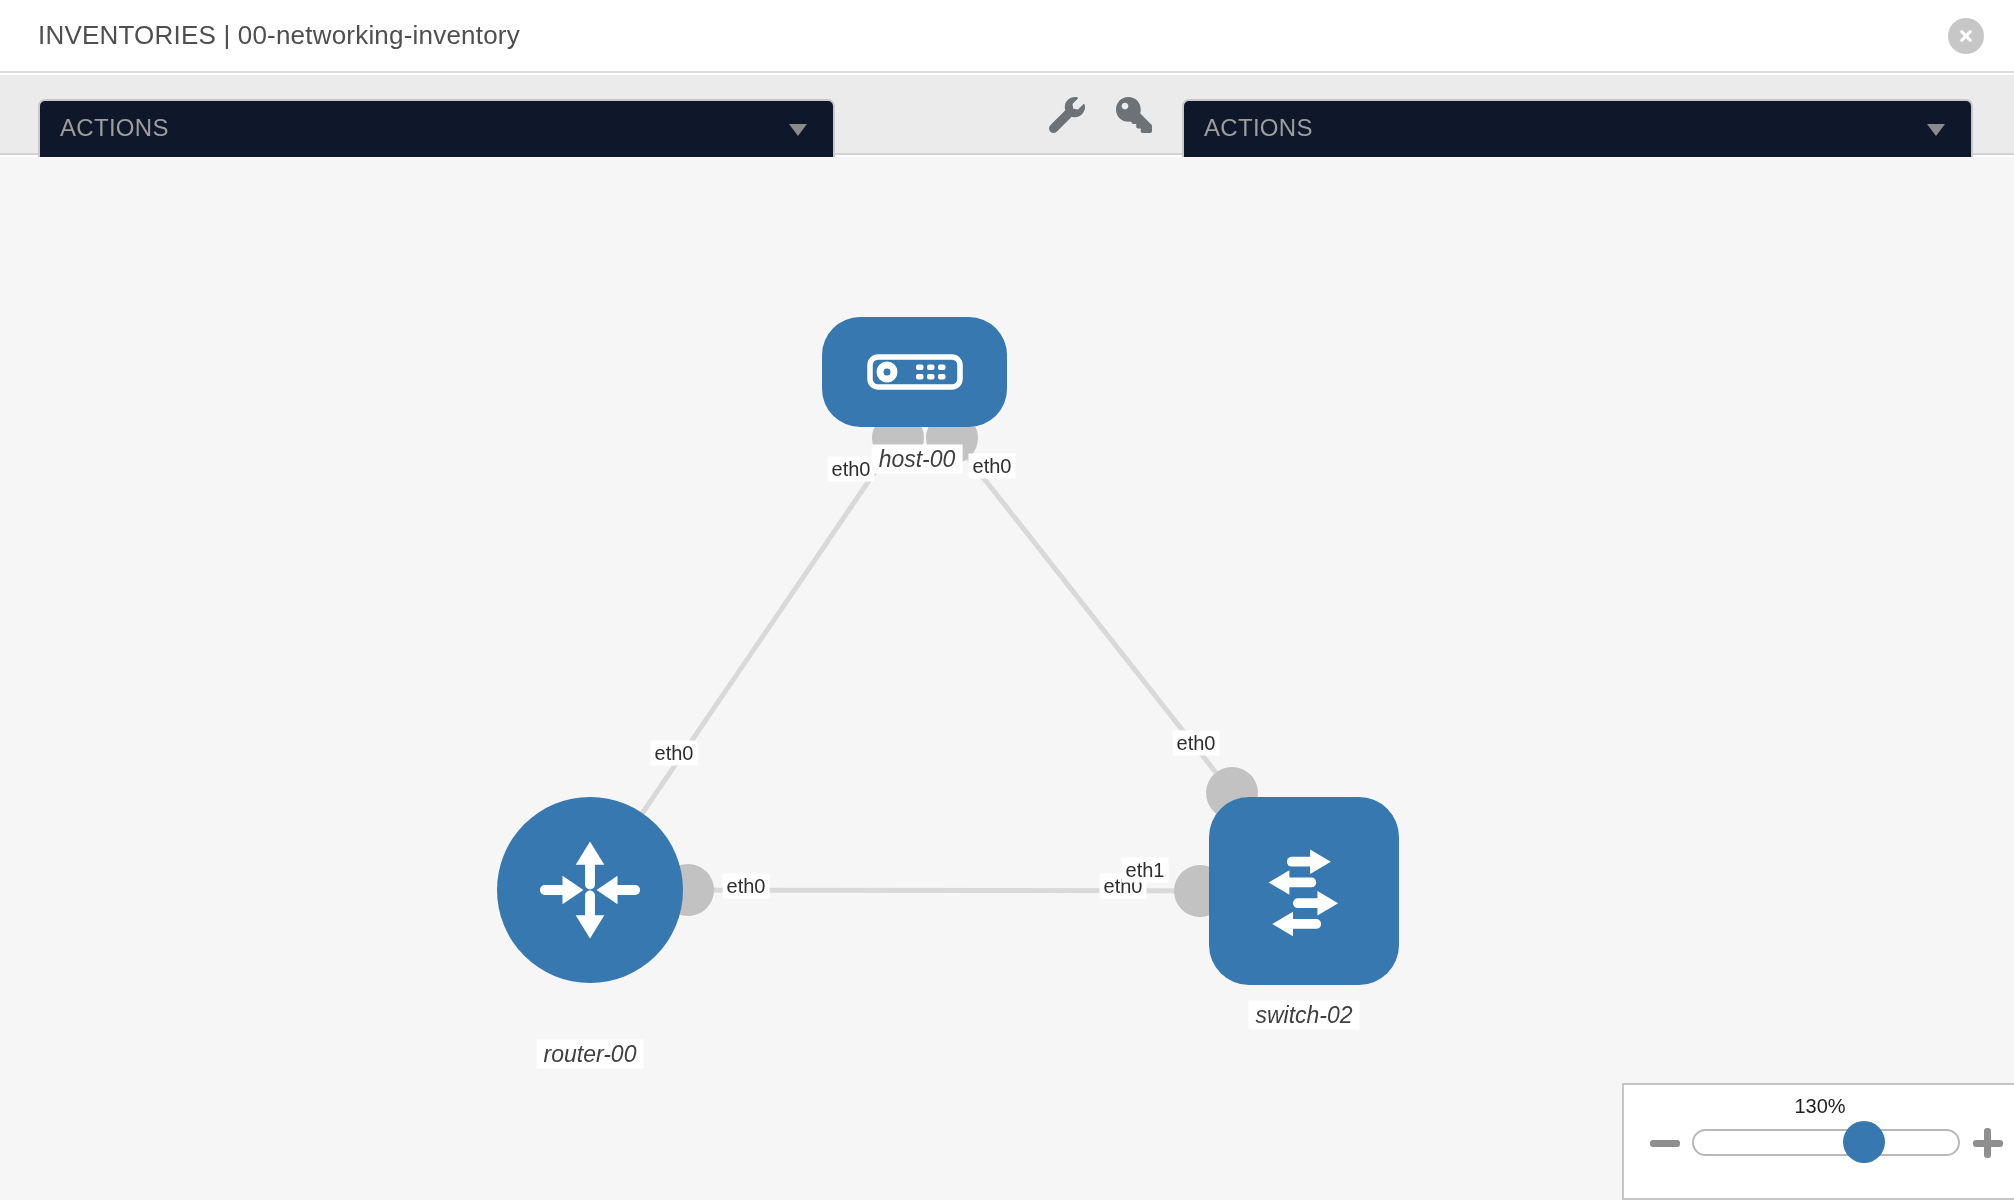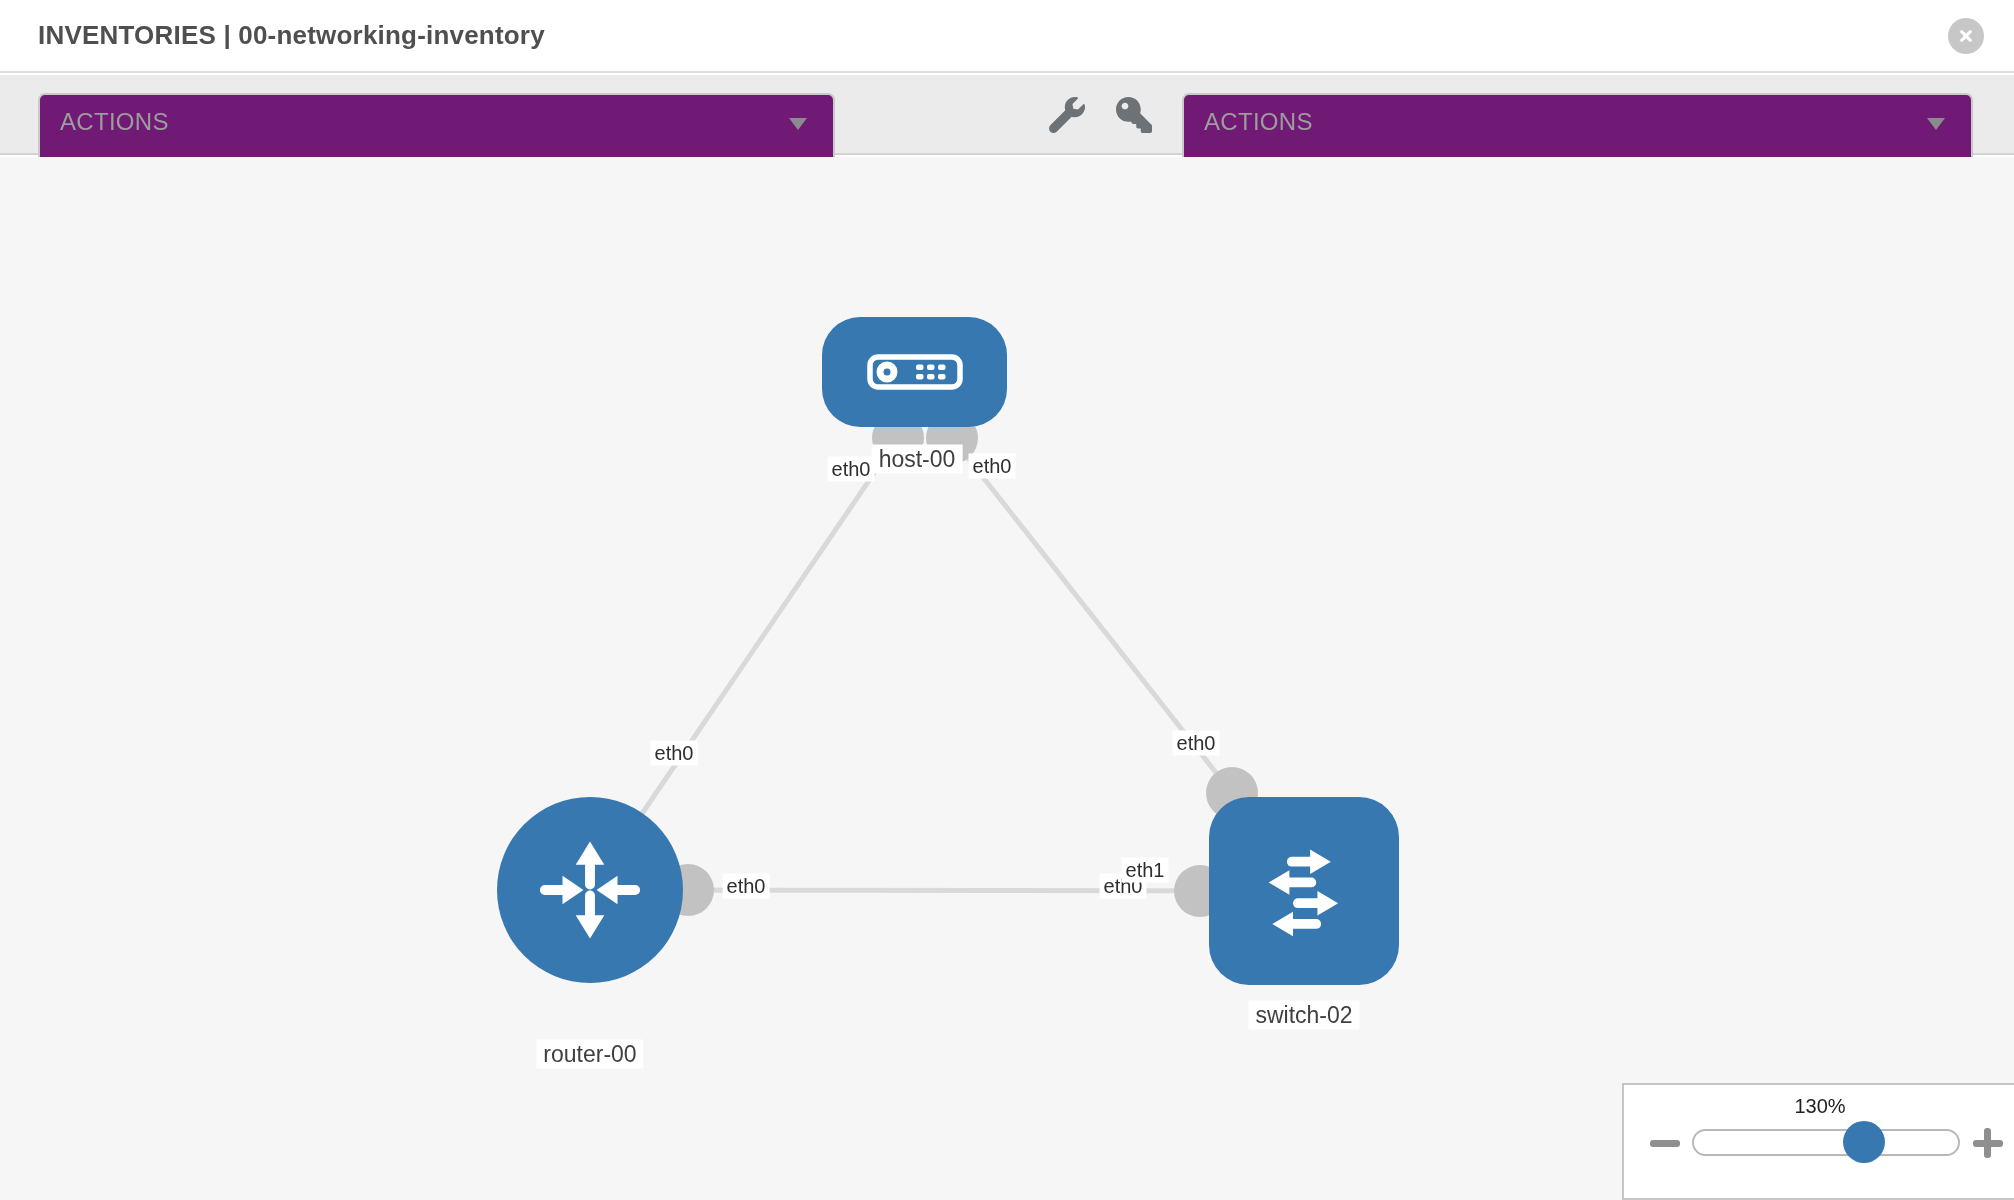--- a/index.html
+++ b/index.html
@@ -4,30 +4,30 @@
 <style>
   * { margin:0; padding:0; box-sizing:border-box; }
   html,body { width:2014px; height:1200px; }
   body { font-family:"Liberation Sans", sans-serif; background:#fff; overflow:hidden; }
   .app { position:relative; width:2014px; height:1200px; background:#fff; }
 
   
   .header { position:absolute; left:0; top:0; width:2014px; height:73px;
             background:#ffffff; border-bottom:2px solid #dedede; }
   .page-title { position:absolute; left:38px; top:0; height:71px; line-height:71px;
-                font-size:26px; font-weight:bold; color:#4f4f4f; letter-spacing:0.2px; }
+                font-size:26px; font-weight:normal; color:#4f4f4f; letter-spacing:0.2px; }
   .close-btn { position:absolute; left:1948px; top:18px; width:36px; height:36px;
                border-radius:50%; background:#c7c7c7; cursor:pointer;
                display:flex; align-items:center; justify-content:center; }
   .close-btn svg { width:18px; height:18px; }
 
   
   .toolbar { position:absolute; left:0; top:75px; width:2014px; height:80px;
              background:#ebebeb; border-bottom:2px solid #d2d2d2; }
-  .dd-box { position:absolute; top:18px; height:72px; background:#701a75;
+  .dd-box { position:absolute; top:24px; height:72px; background:#0f172a;
             border:2px solid #c9c9c9; border-radius:7px; cursor:pointer; }
   .dd-box .dd-label { position:absolute; left:20px; top:0; height:54px; line-height:54px;
             font-size:24px; color:#9d9d9d; letter-spacing:0.3px; }
   .caret { position:absolute; right:26px; top:23px; width:0; height:0;
            border-left:9px solid transparent; border-right:9px solid transparent;
            border-top:12px solid #8b8b8b; }
   .actions-box { left:38px; width:797px; }
   .search-box  { left:1182px; width:791px; }
   .tool-icon { position:absolute; top:22px; width:36px; height:36px; cursor:pointer; }
   .wrench { left:1049px; }
@@ -38,21 +38,21 @@
             background:#f6f6f6; overflow:hidden; }
   .links-svg { position:absolute; left:0; top:0; z-index:1; }
   .node { position:absolute; z-index:2; background:#3778b0;
           display:flex; align-items:center; justify-content:center; cursor:pointer; }
   .node-host   { left:822px; top:160px; width:185px; height:110px; border-radius:38px; }
   .node-router { left:497px; top:640px; width:186px; height:186px; border-radius:50%; }
   .node-switch { left:1209px; top:640px; width:190px; height:188px; border-radius:40px; }
 
   .lbl { position:absolute; transform:translate(-50%,-50%); background:#ffffff;
          white-space:nowrap; }
-  .node-label { z-index:3; font-size:23px; color:#3f3f3f; padding:1px 7px; }
+  .node-label { z-index:3; font-size:23px; color:#3f3f3f; padding:1px 7px;font-style:italic; }
   .if-label   { z-index:3; font-size:20px; color:#2e2e2e; padding:1px 4px; }
   .if-label.front { z-index:4; }
 
   
   .zoom-panel { position:absolute; left:1622px; top:1083px; width:457px; height:117px;
                 background:#fff; border:2px solid #c6c6c6; z-index:5; }
   .zoom-level { position:absolute; left:0; top:10px; width:392px; text-align:center;
                 font-size:20px; color:#1f1f1f; }
   .zoom-minus { position:absolute; left:26px; top:55px; width:30px; height:7px;
                 background:#8f8f8f; border-radius:3px; cursor:pointer; }

